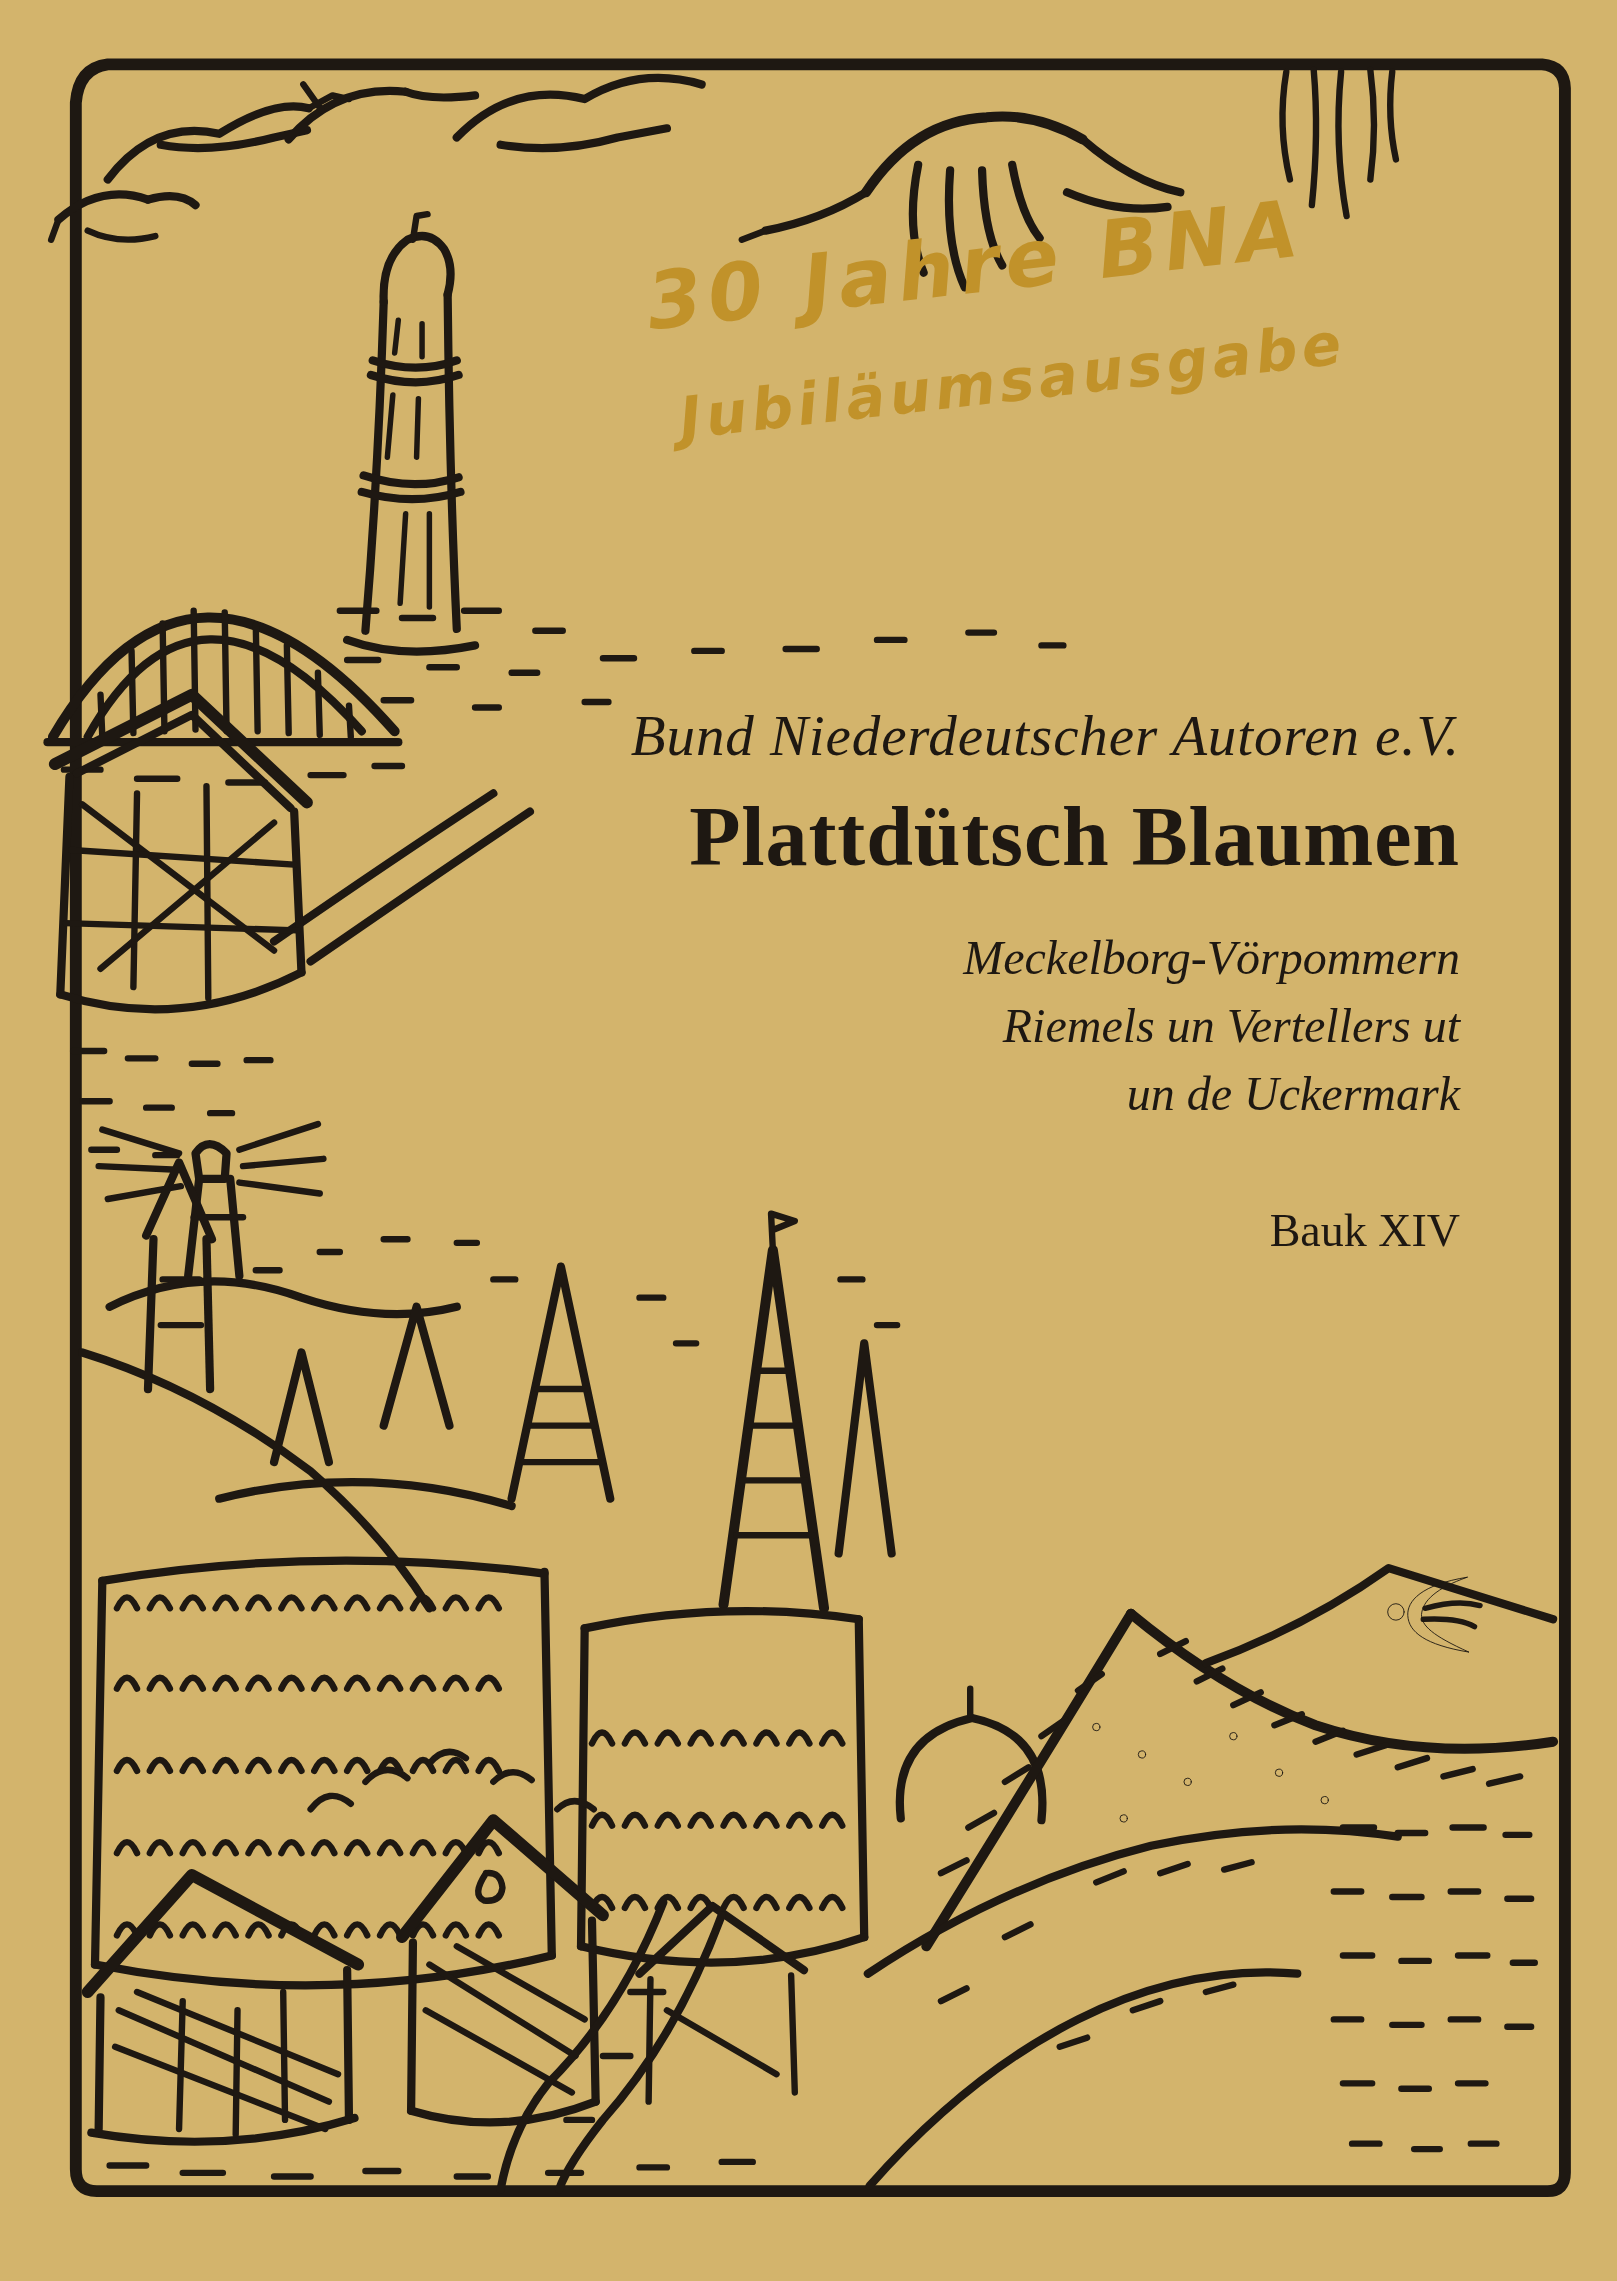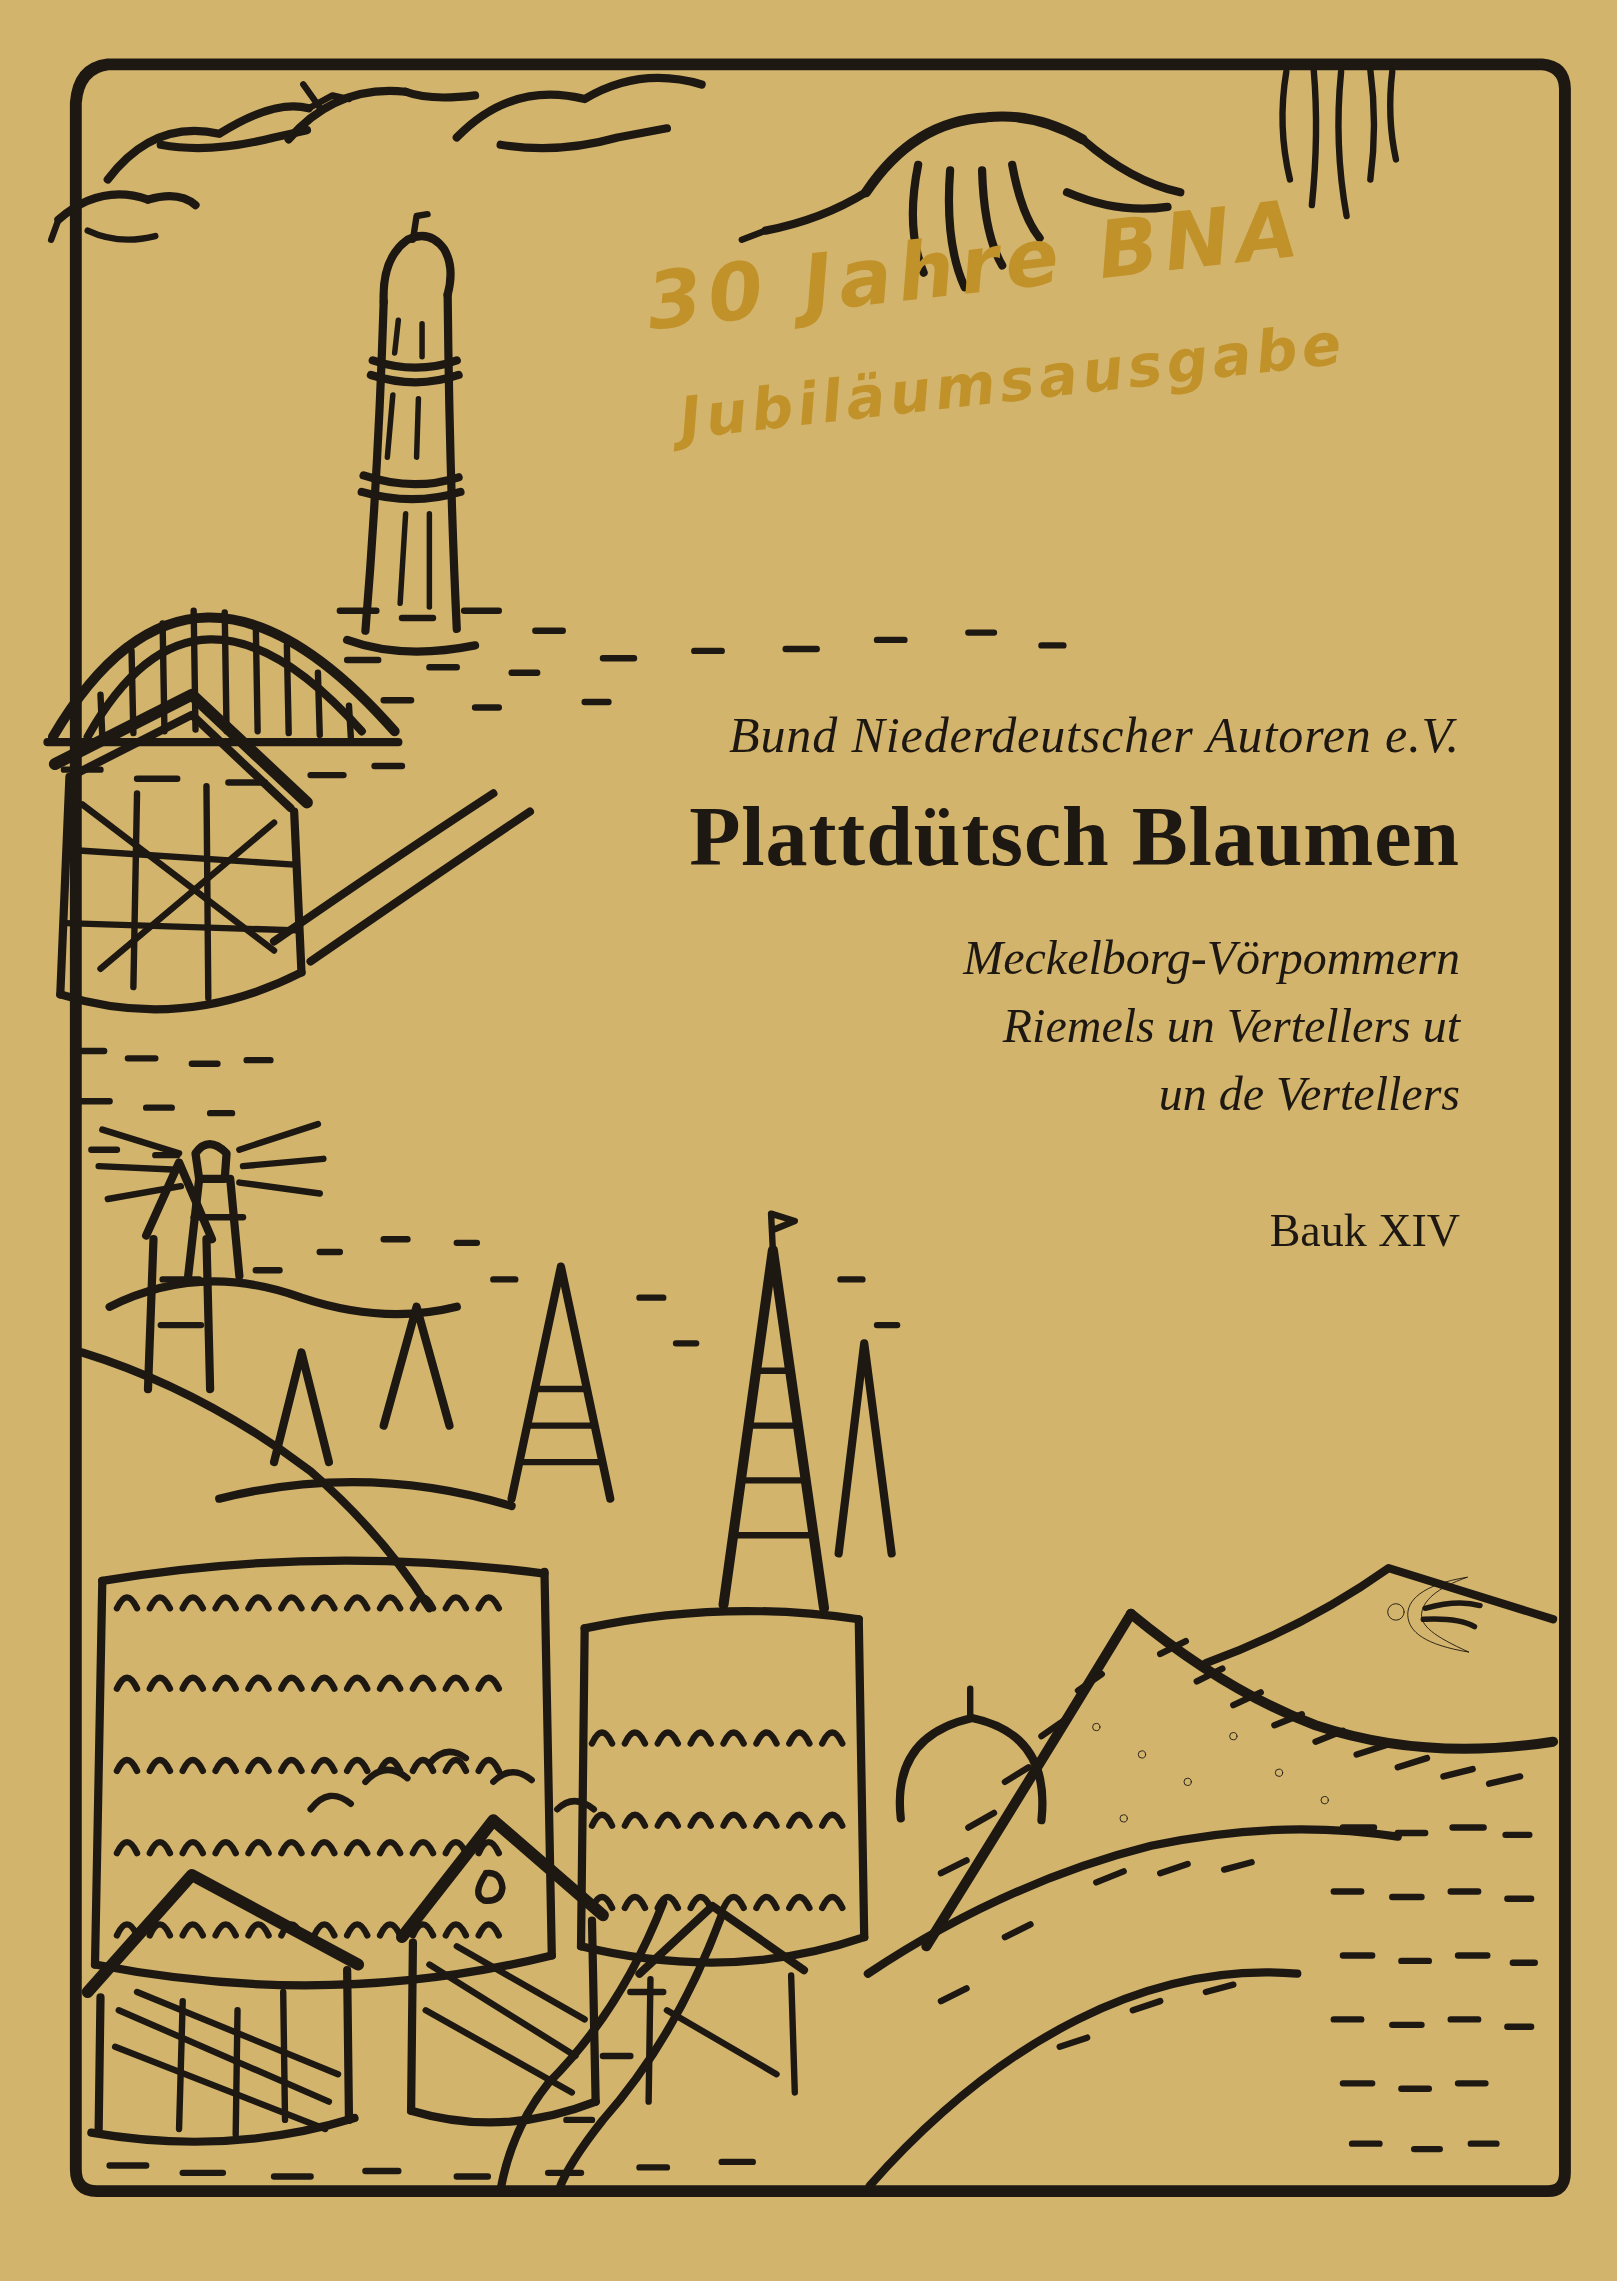--- a/index.html
+++ b/index.html
@@ -9,21 +9,21 @@
   svg.art path,svg.art circle{stroke:#1e1812;fill:none;stroke-linecap:round;stroke-linejoin:round;}
   .s13{stroke-width:13px;} .s11{stroke-width:11px;} .s9{stroke-width:9px;}
   .s7{stroke-width:7px;} .s6{stroke-width:6px;}
   .dot{fill:#1e1812;stroke:none;}
   .solid{fill:#1e1812;stroke:none;}
   .badge{position:absolute;font-family:"DejaVu Sans",sans-serif;font-style:italic;
          color:#c1922a;white-space:nowrap;transform-origin:left top;font-weight:600;}
   .badge1{left:642px;top:257px;font-size:79px;letter-spacing:6.4px;transform:rotate(-6.5deg);}
   .badge2{left:676px;top:385px;font-size:58px;letter-spacing:4.6px;transform:rotate(-6.5deg);}
   .titleblock{position:absolute;top:708px;right:157px;text-align:right;}
-  .publisher{font-style:italic;font-size:50px;line-height:55px;letter-spacing:0.9px;}
+  .publisher{font-style:italic;font-size:57px;line-height:55px;letter-spacing:0.9px;}
   .booktitle{font-weight:bold;font-size:84px;line-height:101px;margin-top:23px;letter-spacing:0.9px;}
   .subtitle{font-style:italic;font-size:48px;line-height:68px;margin-top:37px;}
   .volume{font-size:46px;line-height:77px;margin-top:64px;}
 </style>
 </head>
 <body>
 
 <div class="cover">
 
   <svg class="art" width="1617" height="2282" viewBox="0 0 1770 2497">
@@ -237,19 +237,19 @@
 
   <div class="badge badge1">30 Jahre BNA</div>
   <div class="badge badge2">Jubiläumsausgabe</div>
 
   <div class="titleblock">
     <div class="publisher">Bund Niederdeutscher Autoren e.V.</div>
     <div class="booktitle">Plattdütsch Blaumen</div>
     <div class="subtitle">
       <div>Meckelborg-Vörpommern</div>
       <div>Riemels un Vertellers ut</div>
-      <div>un de Vertellers</div>
+      <div>un de Uckermark</div>
     </div>
     <div class="volume">Bauk XIV</div>
   </div>
 
 </div>
 
 
 </body></html>

